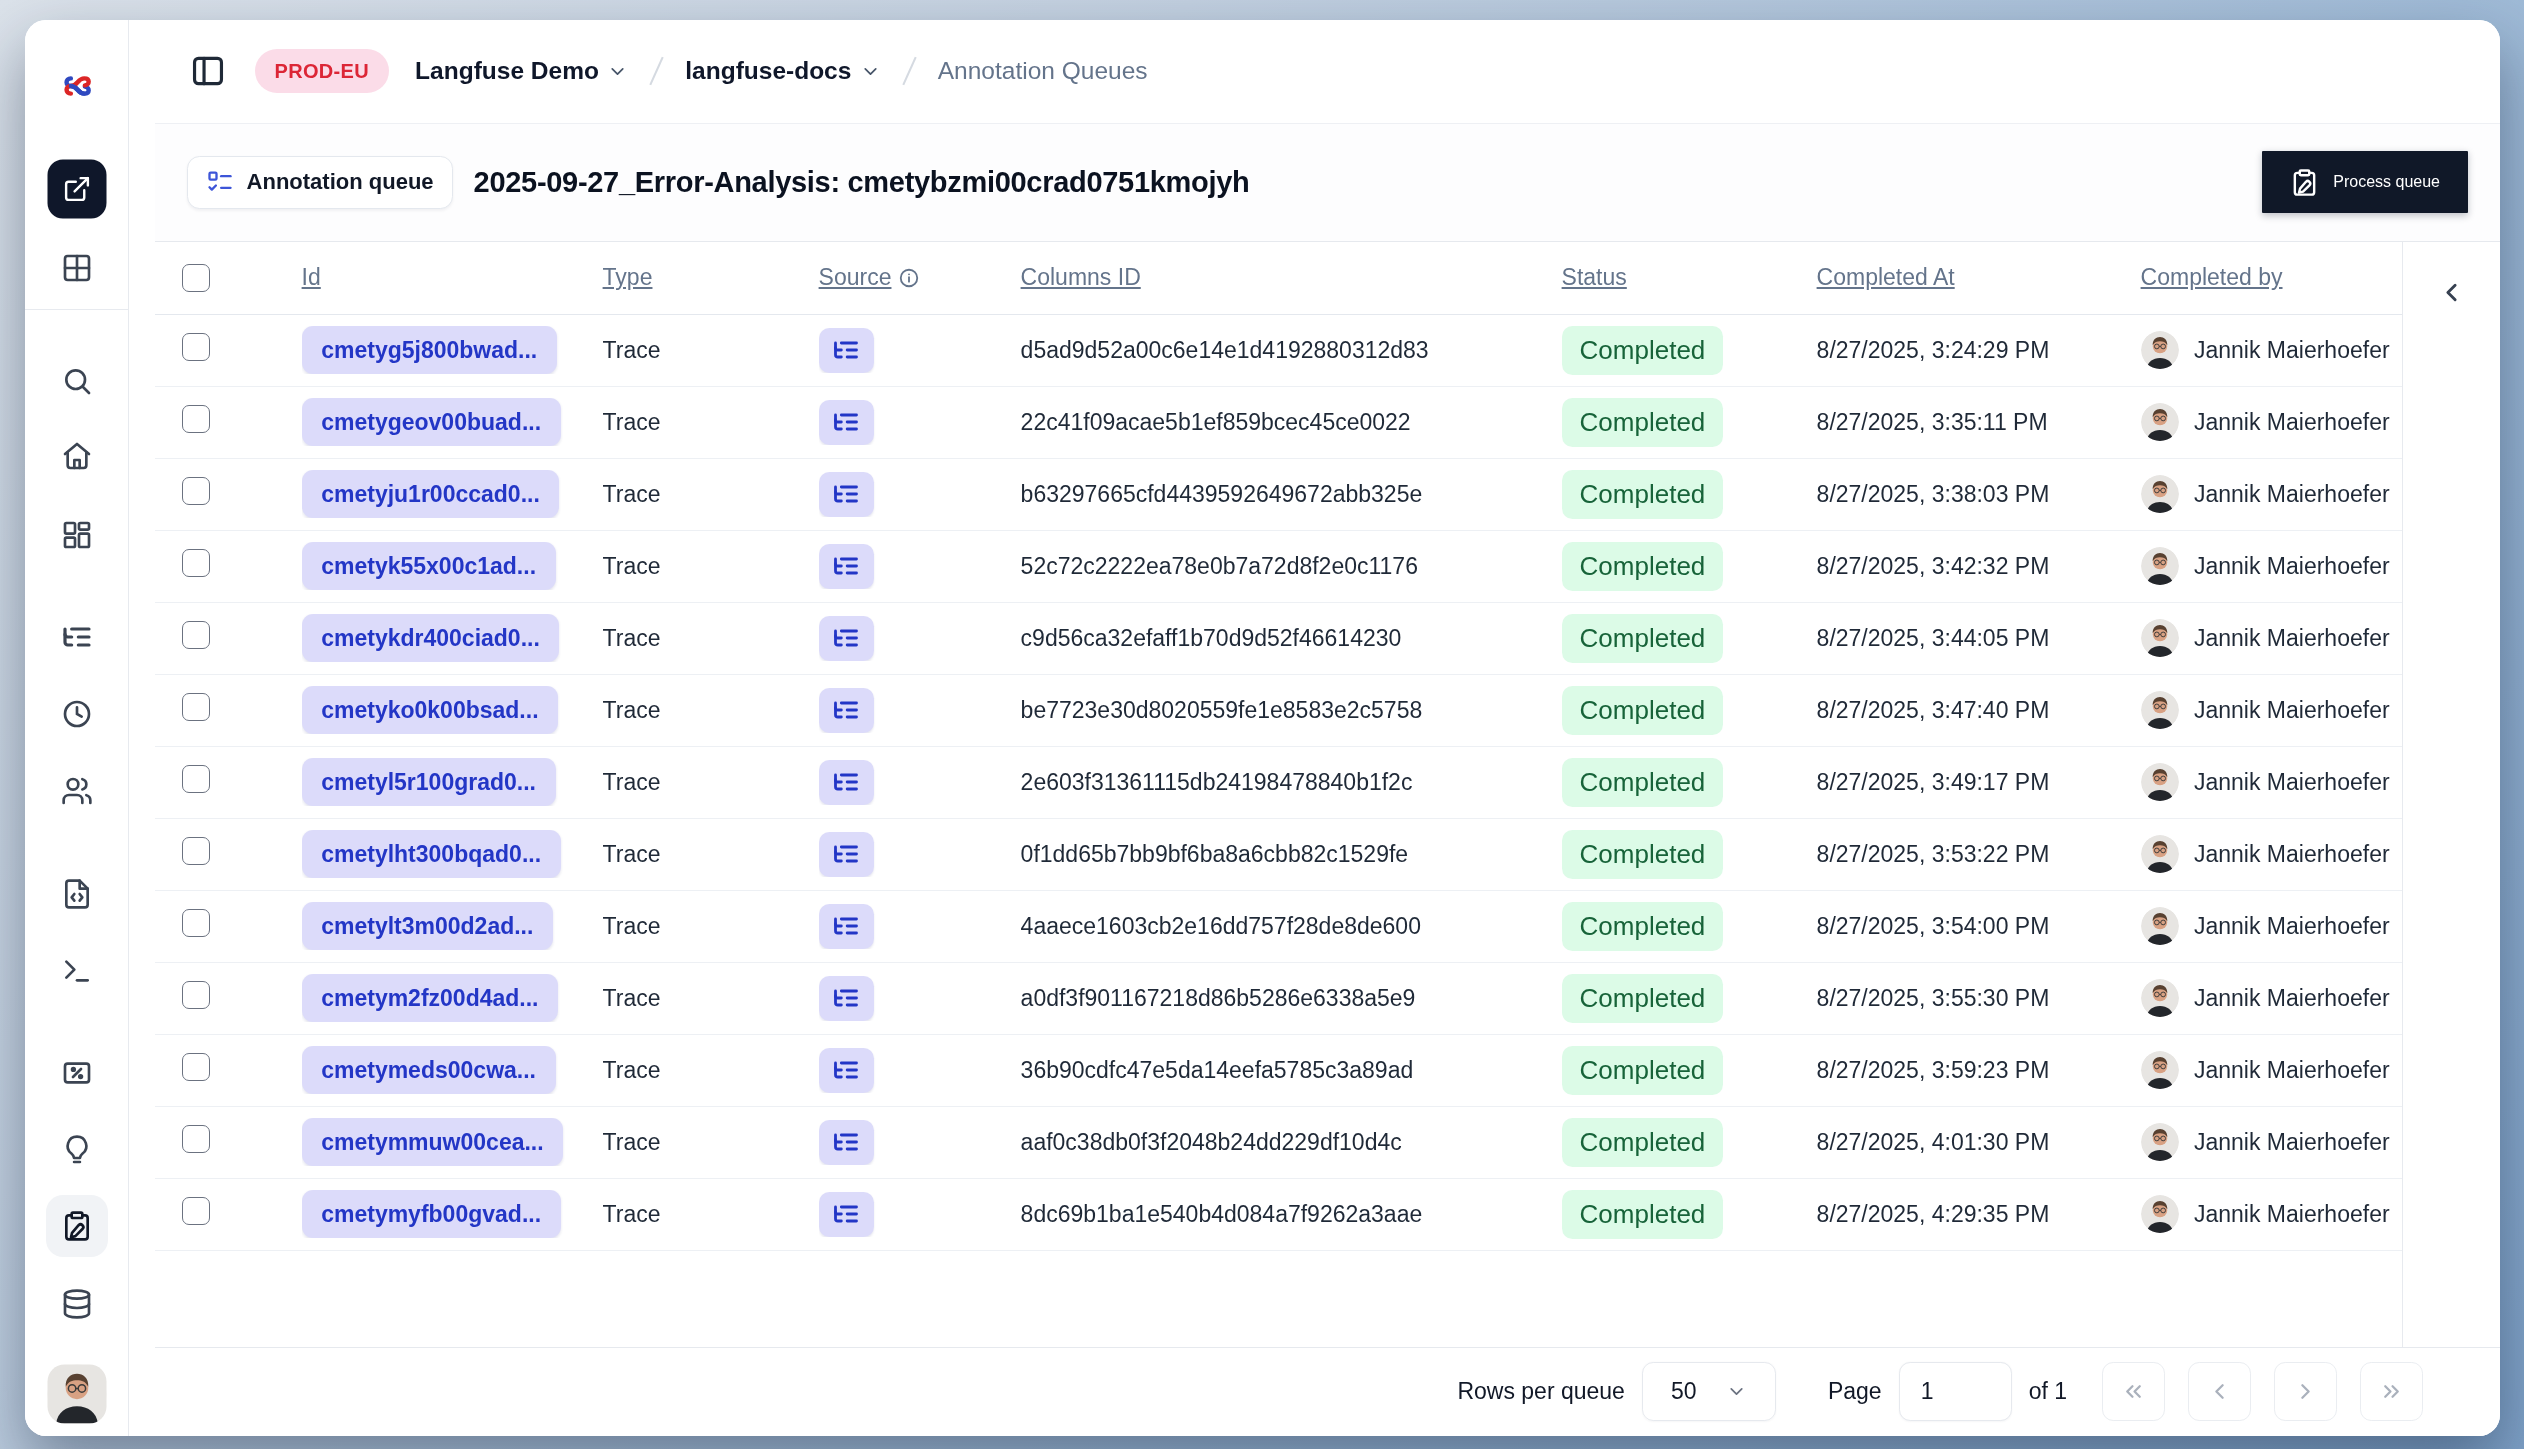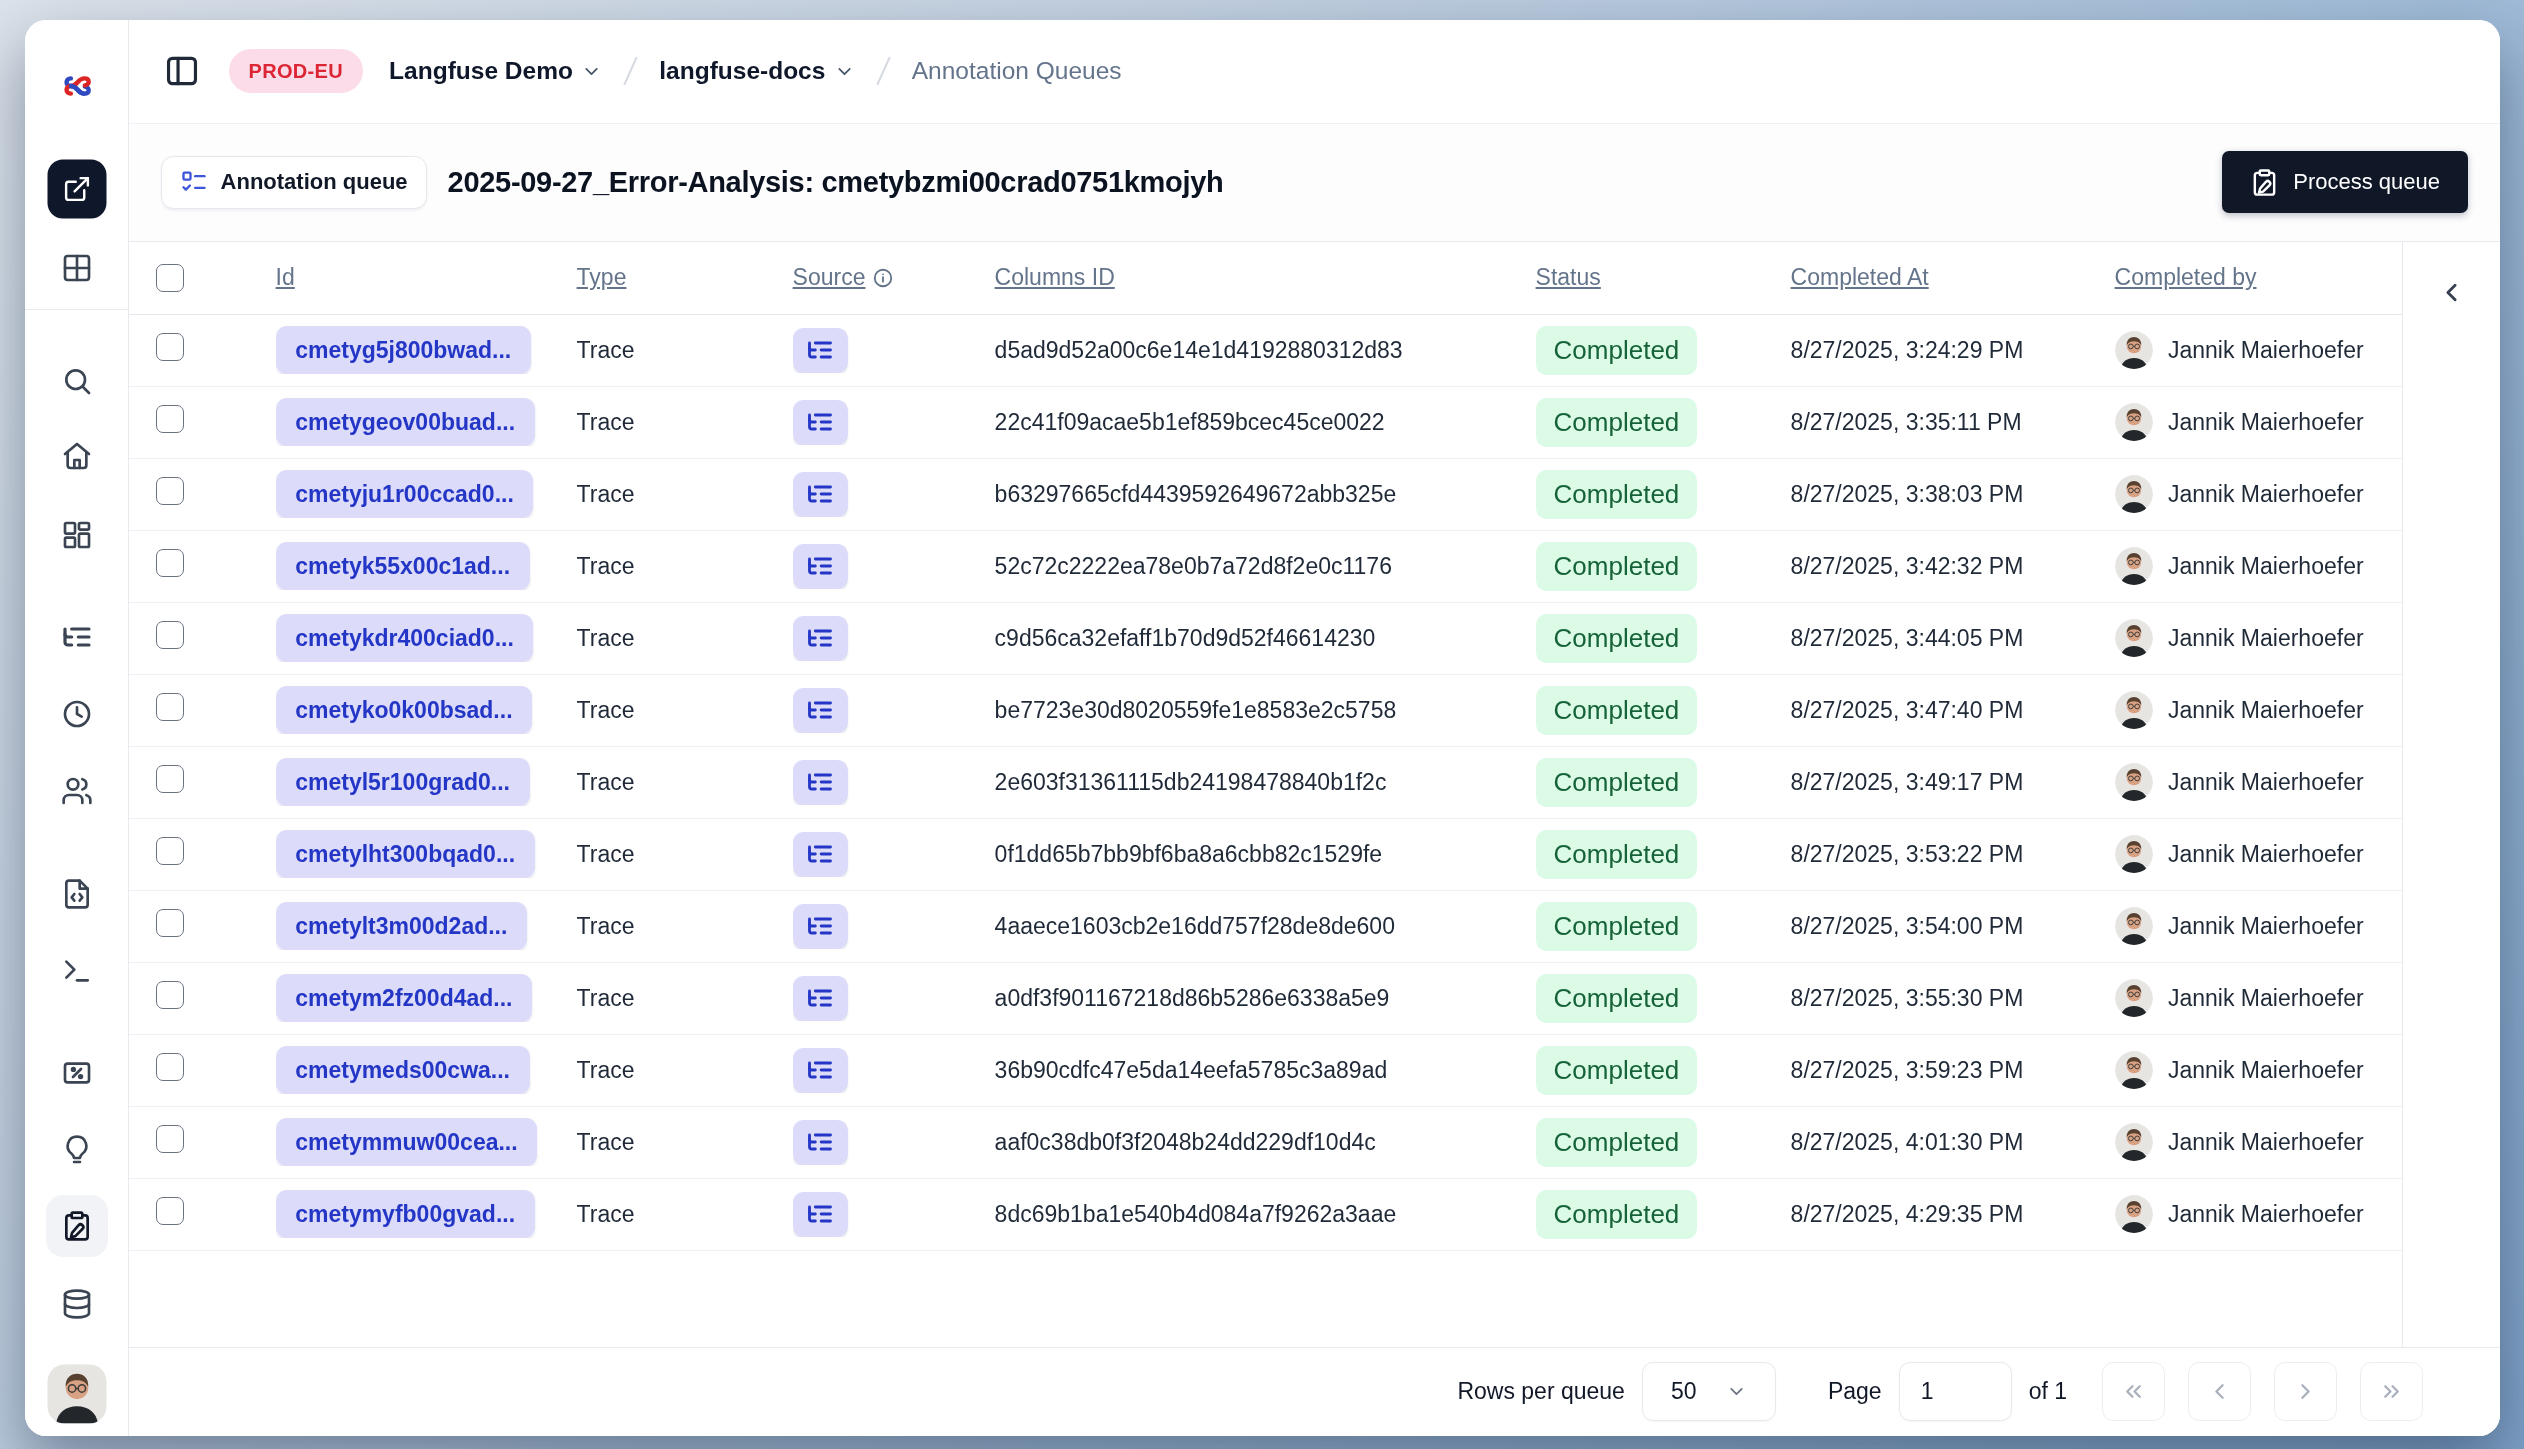--- a/index.html
+++ b/index.html
@@ -2,21 +2,21 @@
 <html style="font-size:11.2px"><head>
 <meta charset="utf-8">
 <style>
   * { margin:0; padding:0; box-sizing:border-box; }
   html,body { width:2525px; height:1449px; overflow:hidden;
     font-family:"Liberation Sans", sans-serif; }
   body { background:linear-gradient(135deg,#dbe2ea 0%,#c2d0e0 30%,#9db9d6 65%,#7fa2c8 100%); }
 
   .window { position:absolute; left:25px; top:19.6px; width:2475px; height:1416px;
     background:#fff; border-radius:21px; overflow:hidden;
-    box-shadow:0 28px 63px rgba(10,25,50,.40); display:flex; }
+    box-shadow:0 28px 63px rgba(10,25,50,.40); display:flex;gap:26px; }
 
   
   .rail { position:relative; width:104px; height:100%; background:#fff;
     border-right:1.4px solid #e7eaef; flex:0 0 104px; }
   .rail-item { position:absolute; left:50%; transform:translate(-50%,-50%);
     display:flex; align-items:center; justify-content:center; color:#3b4452; }
   .rail-item svg { width:32px; height:32px; }
   .rail-btn-dark { width:59px; height:59px; border-radius:15.4px; background:#0f172a; color:#fff; }
   .rail-btn-dark svg { width:29px; height:29px; }
   .rail-active { width:62px; height:62px; border-radius:17px; background:#f1f3f6; color:#111827; }
@@ -43,22 +43,22 @@
   .title-bar { height:118px; flex:0 0 118px; display:flex; align-items:center;
     padding:0 32px; border-bottom:1.4px solid #e6e9ee; background:#fdfdfe; }
   .queue-chip { display:inline-flex; align-items:center; gap:12.6px; height:53px;
     padding:0 18px; background:#fff; border:1.4px solid #e4e8ee; border-radius:12.6px;
     box-shadow:0 1.4px 2.8px rgba(15,23,42,.05); margin-right:21px; }
   .queue-chip svg { width:28px; height:28px; color:#3d55d8; }
   .queue-chip span { font-size:22px; font-weight:600; color:#111827; white-space:nowrap; }
   .page-title { font-size:29px; font-weight:700; color:#0b1220; letter-spacing:-0.3px;
     flex:1; min-width:0; white-space:nowrap; }
   .process-btn { display:inline-flex; align-items:center; gap:14px; height:62px;
-    padding:0 28px; background:#101828; color:#fff; border-radius:7px; cursor:pointer;
-    font-size:22px; font-weight:500; box-shadow:0 2.8px 7px rgba(15,23,42,.25); }
+    padding:0 28px; background:#101828; color:#fff; border-radius:1px; cursor:pointer;
+    font-size:16px; font-weight:500; box-shadow:0 2.8px 7px rgba(15,23,42,.25); }
   .process-btn svg { width:29px; height:29px; }
 
   .content-row { flex:1; display:flex; min-height:0; }
   .table-panel { flex:1; min-width:0; display:flex; flex-direction:column;
     border-right:1.4px solid #e7eaef; }
   .right-strip { flex:0 0 97px; display:flex; justify-content:center;
     align-items:flex-start; padding-top:28px; background:#fff; }
   .collapse-btn { width:45px; height:45px; border-radius:9.8px; display:flex;
     align-items:center; justify-content:center; color:#374151; cursor:pointer; }
   .collapse-btn svg { width:29px; height:29px; }

